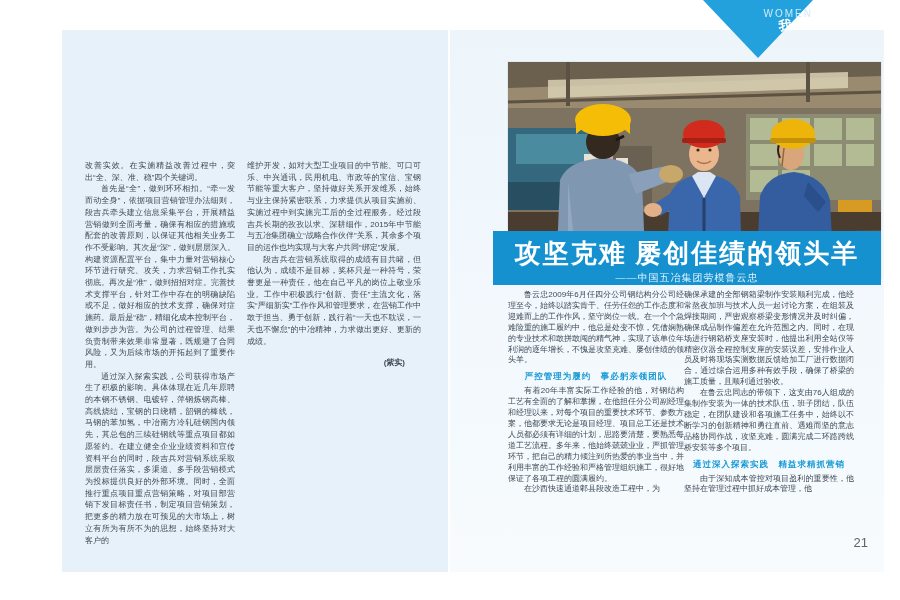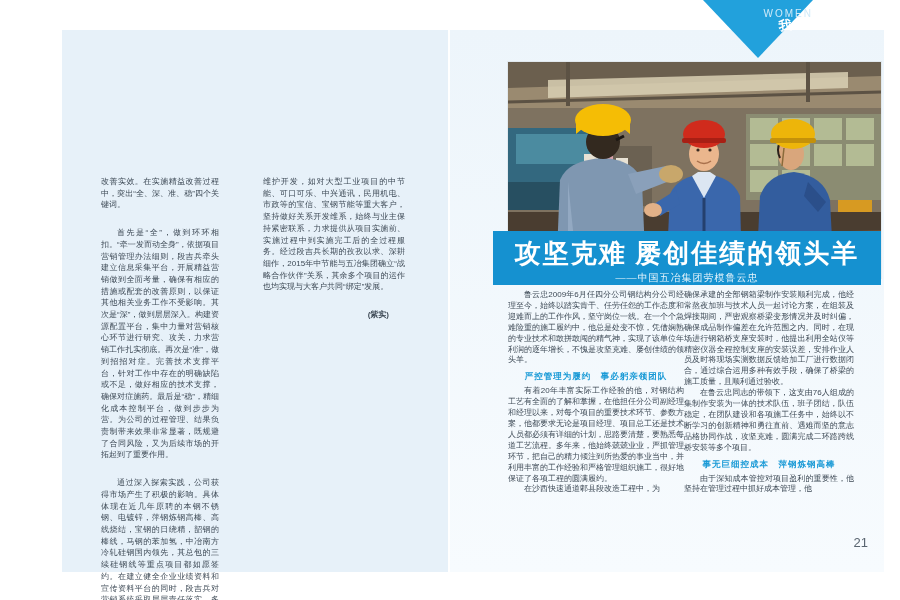--- a/index.html
+++ b/index.html
@@ -14,21 +14,21 @@
   .corner svg{position:absolute;left:0;top:0;}
   .corner .txt{position:absolute;left:0;top:8px;width:110px;text-align:right;}
   .corner .en{display:block;color:#cfeaf8;font-size:10px;letter-spacing:2px;}
   .corner .zh{display:block;color:#ffffff;font-size:13px;font-weight:bold;letter-spacing:4px;
               transform:rotate(-7deg);margin-top:1px;}
   
   .lp-cols{position:absolute;left:23px;top:130px;display:flex;gap:12px;}
   .lp-col{font-size:8px;line-height:11.7px;text-align:justify;color:#3e4a56;}
   .lp-col1{width:150px;}
   .lp-col2{width:174px;}
-  .lp-col p{margin:16px;}
+  .lp-col p{margin:0;}
   .lp-col p.indent{text-indent:2em;}
   .byline{margin-top:10px !important;text-align:right;padding-right:16px;font-weight:bold;}
   
   .photo{position:absolute;left:58px;top:32px;width:373px;height:216px;overflow:hidden;
          box-shadow:0 0 0 1px rgba(0,0,0,.05);}
   
   .banner{position:absolute;left:43px;top:168px;width:388px;height:54px;background:#1591d0;
           z-index:4;text-align:center;margin-top:33px;}
   .banner .title{margin:0;padding-top:5px;color:#ffffff;font-size:26px;font-weight:bold;
                  letter-spacing:2px;font-family:"Liberation Serif",serif;white-space:nowrap;}
@@ -62,20 +62,21 @@
 
   <div class="page page-left">
     <div class="lp-cols">
       <div class="lp-col lp-col1">
         <p>改善实效。在实施精益改善过程中，突出“全、深、准、稳”四个关键词。</p>
         <p class="indent">首先是“全”，做到环环相扣。“牵一发而动全身”，依据项目营销管理办法细则，段吉兵牵头建立信息采集平台，开展精益营销做到全面考量，确保有相应的措施或配套的改善原则，以保证其他相关业务工作不受影响。其次是“深”，做到层层深入。构建资源配置平台，集中力量对营销核心环节进行研究、攻关，力求营销工作扎实彻底。再次是“准”，做到招招对症。完善技术支撑平台，针对工作中存在的明确缺陷或不足，做好相应的技术支撑，确保对症施药。最后是“稳”，精细化成本控制平台，做到步步为营。为公司的过程管理、结果负责制带来效果非常显著，既规避了合同风险，又为后续市场的开拓起到了重要作用。</p>
         <p class="indent">通过深入探索实践，公司获得市场产生了积极的影响。具体体现在近几年原聘的本钢不锈钢、电镀锌，萍钢炼钢高棒、高线烧结，宝钢的日绕精，韶钢的棒线，马钢的苯加氢，中冶南方冷轧硅钢国内领先，其总包的三续硅钢线等重点项目都如愿签约。在建立健全企业业绩资料和宣传资料平台的同时，段吉兵对营销系统采取层层责任落实，多渠道、多手段营销模式为投标提供良好的外部环境。同时，全面推行重点项目重点营销策略，对项目部营销下发目标责任书，制定项目营销策划，把更多的精力放在可预见的大市场上，树立有所为有所不为的思想，始终坚持对大客户的</p>
       </div>
       <div class="lp-col lp-col2">
         <p>维护开发，如对大型工业项目的中节能、可口可乐、中兴通讯，民用机电、市政等的宝信、宝钢节能等重大客户，坚持做好关系开发维系，始终与业主保持紧密联系，力求提供从项目实施前、实施过程中到实施完工后的全过程服务。经过段吉兵长期的孜孜以求、深耕细作，2015年中节能与五冶集团确立“战略合作伙伴”关系，其余多个项目的运作也均实现与大客户共同“绑定”发展。</p>
+        <p class="indent">段吉兵在营销系统取得的成绩有目共睹，但他认为，成绩不是目标，奖杯只是一种符号，荣誉更是一种责任，他在自己平凡的岗位上敬业乐业。工作中积极践行“创新、责任”主流文化，落实“严细新实”工作作风和管理要求，在营销工作中敢于担当、勇于创新，践行着“一天也不耽误，一天也不懈怠”的中冶精神，力求做出更好、更新的成绩。</p>
         <p class="byline">(紫实)</p>
       </div>
     </div>
   </div>
 
   <div class="page page-right">
 
     <div class="photo">
       <svg width="373" height="216" viewBox="0 0 373 216">
 
@@ -171,21 +172,21 @@
     <div class="rp-cols">
       <div class="rp-col rp-col1">
         <p class="indent">鲁云忠2009年6月任四分公司钢结构分公司经理至今，始终以踏实肯干、任劳任怨的工作态度和迎难而上的工作作风，坚守岗位一线。在一个个急难险重的施工履约中，他总是处变不惊，凭借娴熟的专业技术和敢拼敢闯的精气神，实现了该单位年利润的逐年增长，不愧是攻坚克难、屡创佳绩的领头羊。</p>
         <p class="subhead">严控管理为履约　事必躬亲领团队</p>
         <p class="indent">有着20年丰富实际工作经验的他，对钢结构工艺有全面的了解和掌握，在他担任分公司副经理和经理以来，对每个项目的重要技术环节、参数方案，他都要求无论是项目经理、项目总工还是技术人员都必须有详细的计划，思路要清楚，要熟悉每道工艺流程。多年来，他始终兢兢业业，严抓管理环节，把自己的精力倾注到所热爱的事业当中，并利用丰富的工作经验和严格管理组织施工，很好地保证了各项工程的圆满履约。</p>
         <p class="indent">在沙西快速通道郫县段改造工程中，为</p>
       </div>
       <div class="rp-col rp-col2">
         <p>确保承建的全部钢箱梁制作安装顺利完成，他经常熬夜加班与技术人员一起讨论方案，在组装及焊接期间，严密观察桥梁变形情况并及时纠偏，确保成品制作偏差在允许范围之内。同时，在现场进行钢箱桥支座安装时，他提出利用全站仪等精密仪器全程控制支座的安装误差，安排作业人员及时将现场实测数据反馈给加工厂进行数据闭合，通过综合运用多种有效手段，确保了桥梁的施工质量，且顺利通过验收。</p>
         <p class="indent">在鲁云忠同志的带领下，这支由76人组成的集制作安装为一体的技术队伍，班子团结，队伍稳定，在团队建设和各项施工任务中，始终以不断学习的创新精神和勇往直前、遇难而坚的意志品格协同作战，攻坚克难，圆满完成二环路跨线桥安装等多个项目。</p>
-        <p class="subhead">事无巨细控成本　萍钢炼钢高棒</p>
+        <p class="subhead">通过深入探索实践　精益求精抓营销</p>
         <p class="indent">由于深知成本管控对项目盈利的重要性，他坚持在管理过程中抓好成本管理，他</p>
       </div>
     </div>
 
     <span class="pagenum">21</span>
   </div>
 
 </div>
 
 </body></html>

